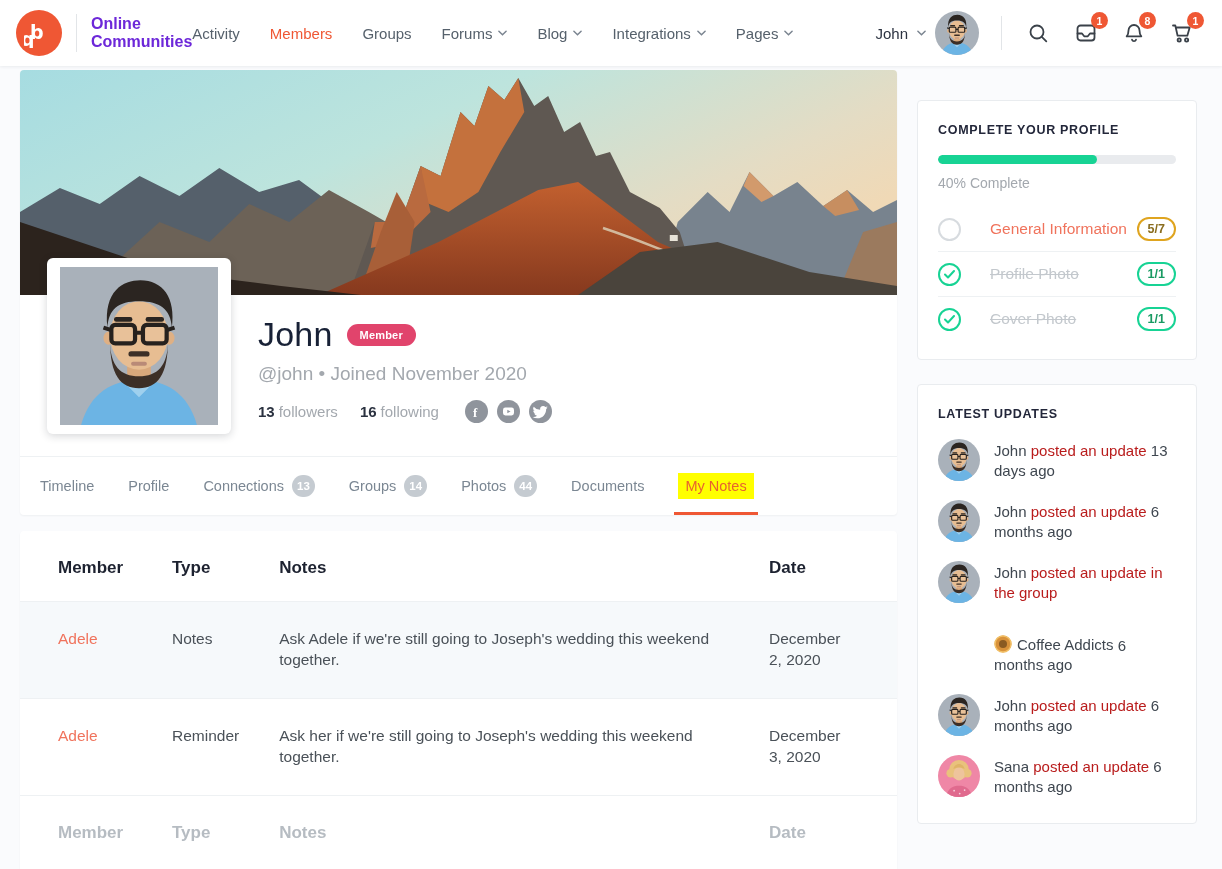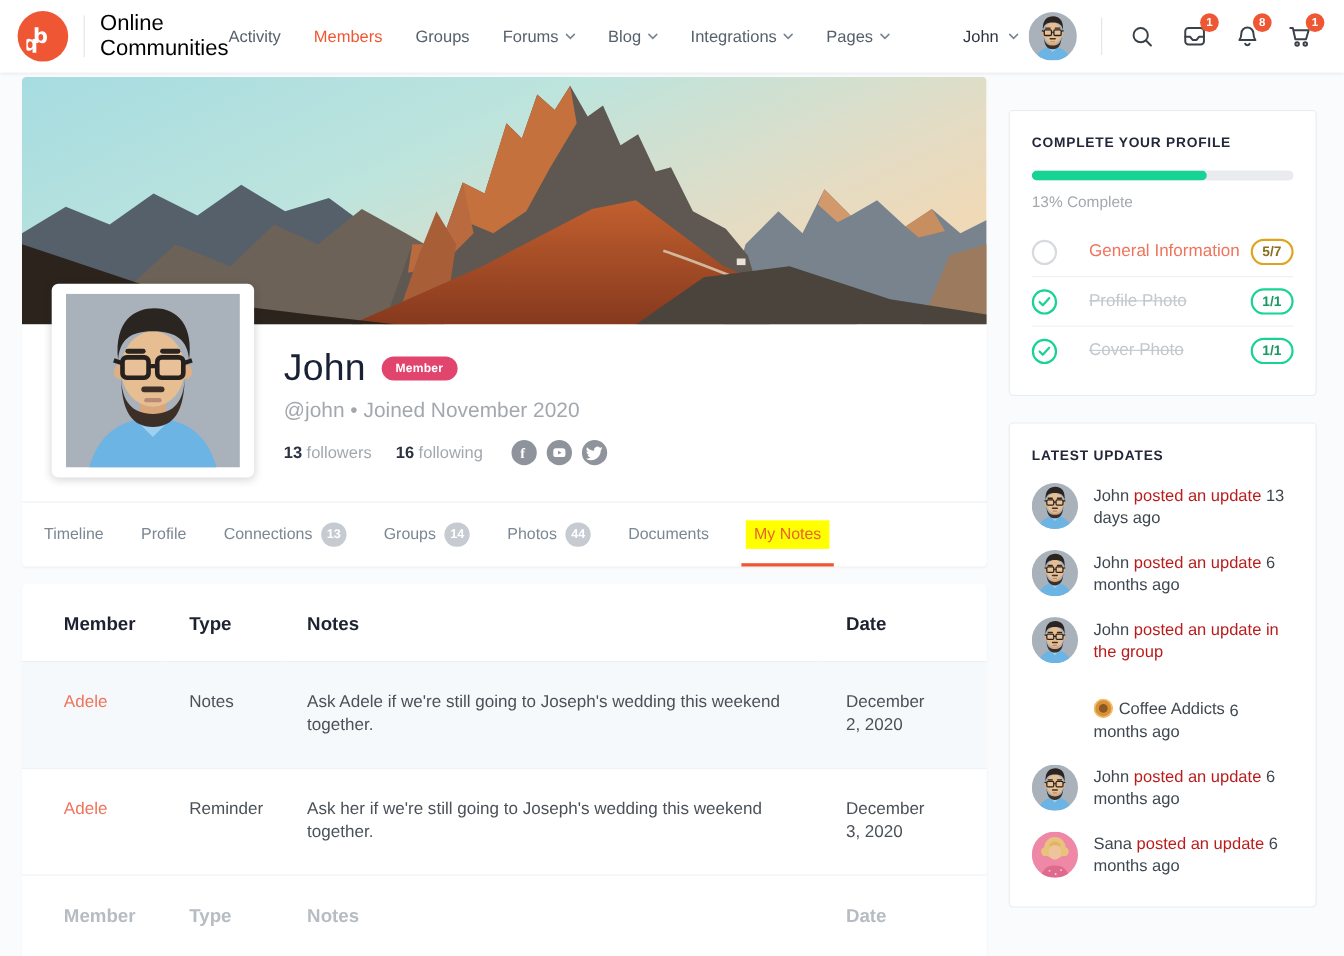--- a/index.html
+++ b/index.html
@@ -13,21 +13,21 @@
   body{background:var(--page-bg);font-family:"Liberation Sans",sans-serif;color:var(--body-text);}
   svg{display:block;}
   a{text-decoration:none;cursor:pointer;}
 
   
   .topbar{height:66px;background:#fff;display:flex;align-items:center;padding:0 26px 0 16px;
           box-shadow:0 1px 3px rgba(20,30,40,.07);position:relative;z-index:5;}
   .brand{display:flex;align-items:center;gap:14px;}
   .brand-logo{width:46px;height:46px;border-radius:50%;background:var(--accent);display:flex;align-items:center;justify-content:center;}
   .brand-sep{width:1px;height:38px;background:#e2e5e8;}
-  .brand-text{font-size:20px;font-weight:400;color:#000000;line-height:1.15;}
+  .brand-text{font-size:16px;font-weight:700;color:#6d28d9;line-height:1.15;}
   .main-nav{display:flex;align-items:center;gap:30px;flex:1;}
   .nav-item{display:flex;align-items:center;gap:6px;font-size:15px;color:#56616c;}
   .nav-item.active{color:var(--accent);}
   .chev{width:9px;height:7px;}
   .topbar-right{display:flex;align-items:center;gap:20px;}
   .user-menu{display:flex;align-items:center;gap:9px;font-size:15px;color:#2b3240;}
   .avatar-sm{width:44px;height:44px;border-radius:50%;overflow:hidden;flex:0 0 auto;}
   .top-sep{width:1px;height:34px;background:#e2e5e8;margin:0 2px;}
   .icon-btn{position:relative;width:28px;height:28px;display:flex;align-items:center;justify-content:center;}
   .icon-badge{position:absolute;top:-7px;right:-8px;min-width:17px;height:17px;border-radius:9px;
@@ -384,21 +384,21 @@
     </section>
   </main>
 
   <aside class="sidebar">
 
     <section class="widget">
       <h2 class="widget-title">COMPLETE YOUR PROFILE</h2>
       <div class="progress-track">
         <div class="progress-fill" style="width: 67%;"></div>
       </div>
-      <div class="progress-label">13% Complete</div>
+      <div class="progress-label">40% Complete</div>
       <ul class="checklist">
         <li class="check-item">
           <span class="check-circle"></span>
           <a class="check-label">General Information</a>
           <span class="check-pill">5/7</span>
         </li>
         <li class="check-item done">
           <span class="check-circle">
             <svg width="11" height="9" viewBox="0 0 11 9">
                 <path d="M1,4.5 L4,7.5 L10,1" stroke="#17d394" stroke-width="2" fill="none" stroke-linecap="round" stroke-linejoin="round"></path>

